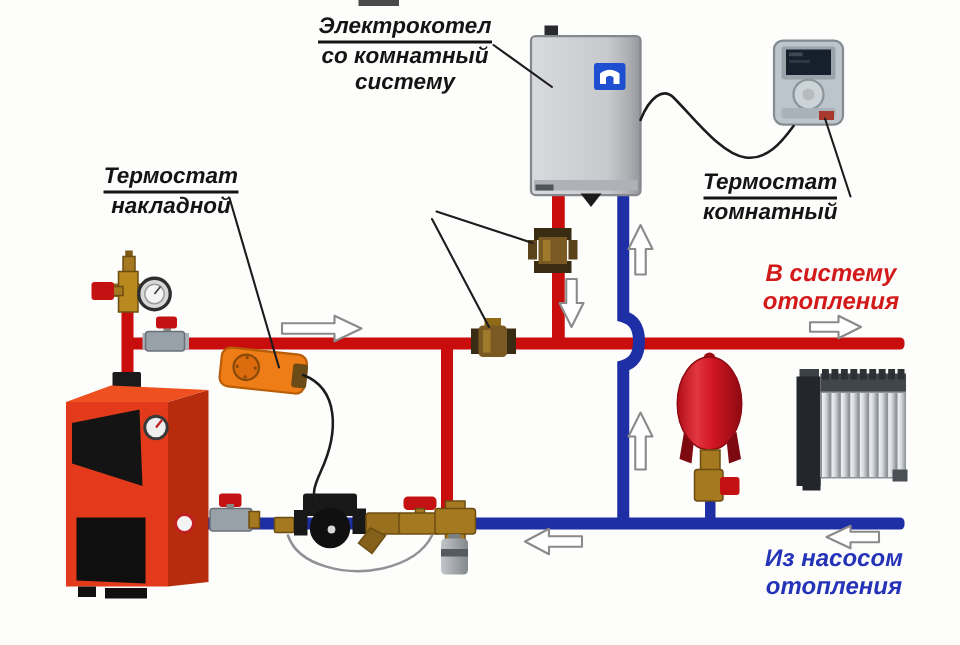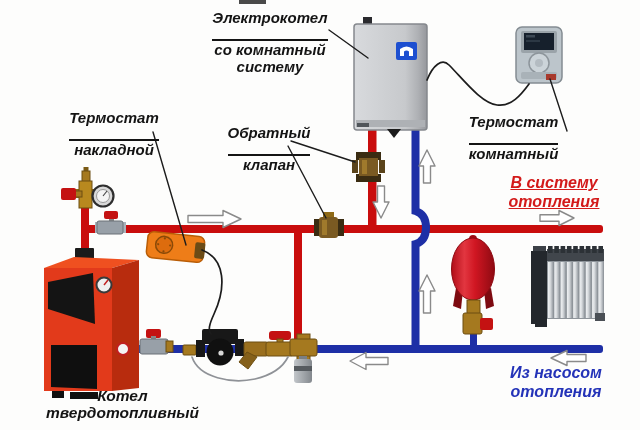--- a/index.html
+++ b/index.html
@@ -7,22 +7,22 @@
     --flow-to:#d31a1a; --flow-from:#2433b8;
     --label:#141414; --brass:#a5791f;
     --arrow-fill:#ffffff; --arrow-stroke:#8a8a8a;
   }
   html,body{margin:0;padding:0;background:#fff;}
   .stage{position:relative;width:640px;height:430px;background:#fdfdfc;overflow:hidden;
          font-family:"Liberation Sans",sans-serif;}
   .stage svg{position:absolute;left:0;top:0;}
   .lbl{position:absolute;font:italic bold 15px/17.5px "Liberation Sans",sans-serif;
        color:var(--label);text-align:center;white-space:nowrap;}
-  .lbl .u{display:inline-block;border-bottom:2px solid currentColor;padding-bottom:12px;}
-  .lbl.red{color:var(--flow-to);font-size:16px;line-height:19px;text-decoration:underline;}
+  .lbl .u{display:inline-block;border-bottom:2px solid currentColor;padding-bottom:0px;}
+  .lbl.red{color:var(--flow-to);font-size:16px;line-height:19px;}
   .lbl.blue{color:var(--flow-from);font-size:16px;line-height:19px;}
   .lbl.kotel{font-size:15.5px;line-height:16.5px;}
   .pipe-red{fill:var(--supply-pipe);}
   .pipe-blue{fill:var(--return-pipe);}
   .pipe-blue-s{stroke:var(--return-pipe);fill:none;}
   .arrow{fill:var(--arrow-fill);stroke:var(--arrow-stroke);stroke-width:1.4;stroke-linejoin:round;}
   .wire{fill:none;stroke:#1c1c1c;stroke-width:1.7;stroke-linecap:round;}
   .callout{fill:none;stroke:#1c1c1c;stroke-width:1.4;stroke-linecap:round;}
   .gray-wire{fill:none;stroke:#8f9297;stroke-width:1.7;stroke-linecap:round;}
   .brass{fill:var(--brass);stroke:#6d4e12;stroke-width:1;}
@@ -253,37 +253,29 @@
   <div><span class="u">Электрокотел</span></div>
   <div>со комнатный</div>
   <div>систему</div>
 </div>
 
 <div class="lbl" style="left:56px;top:109px;width:116px;">
   <div><span class="u">Термостат</span></div>
   <div>накладной</div>
 </div>
 
-<div class="lbl" style="left:212px;top:124px;width:114px;">
-  <div><span class="u">Обратный</span></div>
-  <div>клапан</div>
-</div>
 
 <div class="lbl" style="left:456px;top:113px;width:115px;">
   <div><span class="u">Термостат</span></div>
   <div>комнатный</div>
 </div>
 
 <div class="lbl red" style="left:498px;top:173px;width:112px;">
   <div>В систему</div>
   <div>отопления</div>
 </div>
 
 <div class="lbl blue" style="left:496px;top:363px;width:120px;">
   <div>Из насосом</div>
   <div>отопления</div>
 </div>
 
-<div class="lbl kotel" style="left:40px;top:388px;width:165px;">
-  <div>Котел</div>
-  <div>твердотопливный</div>
-</div>
 </div>
 
 </body></html>

